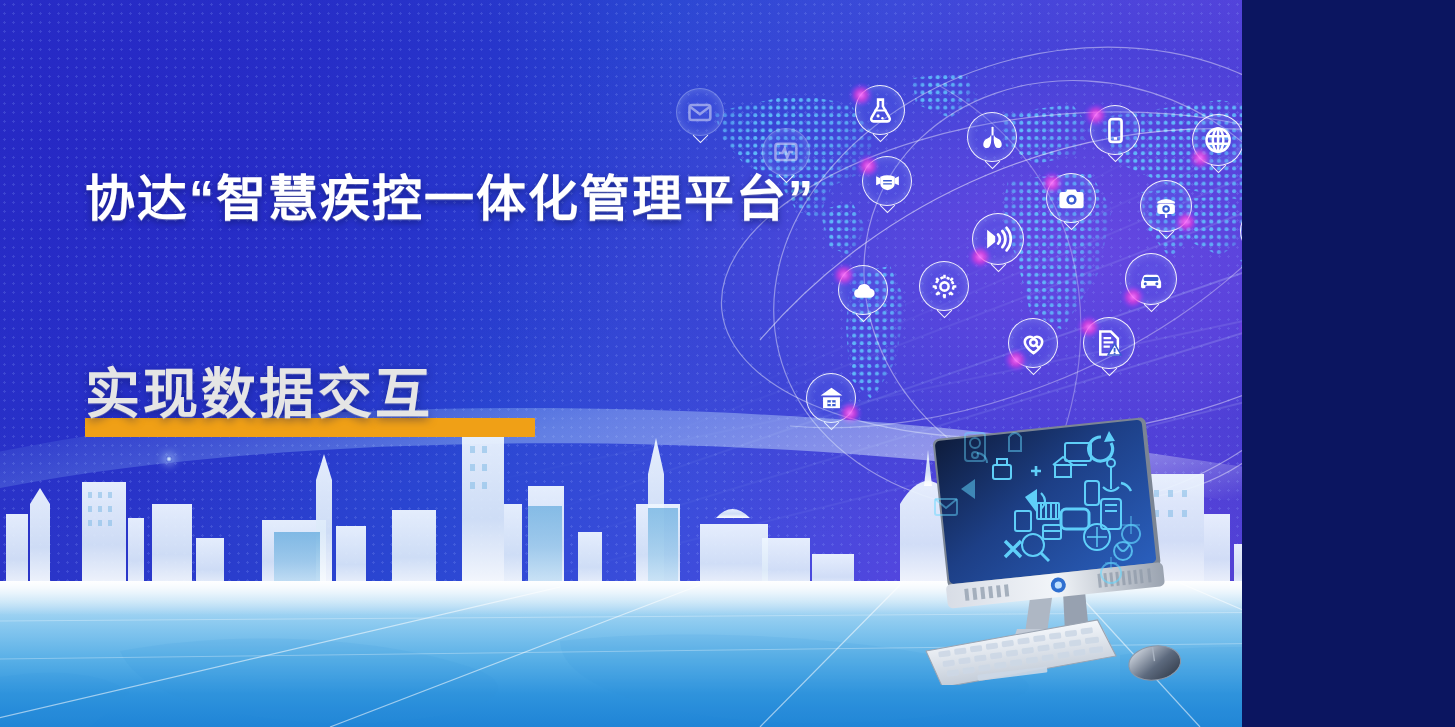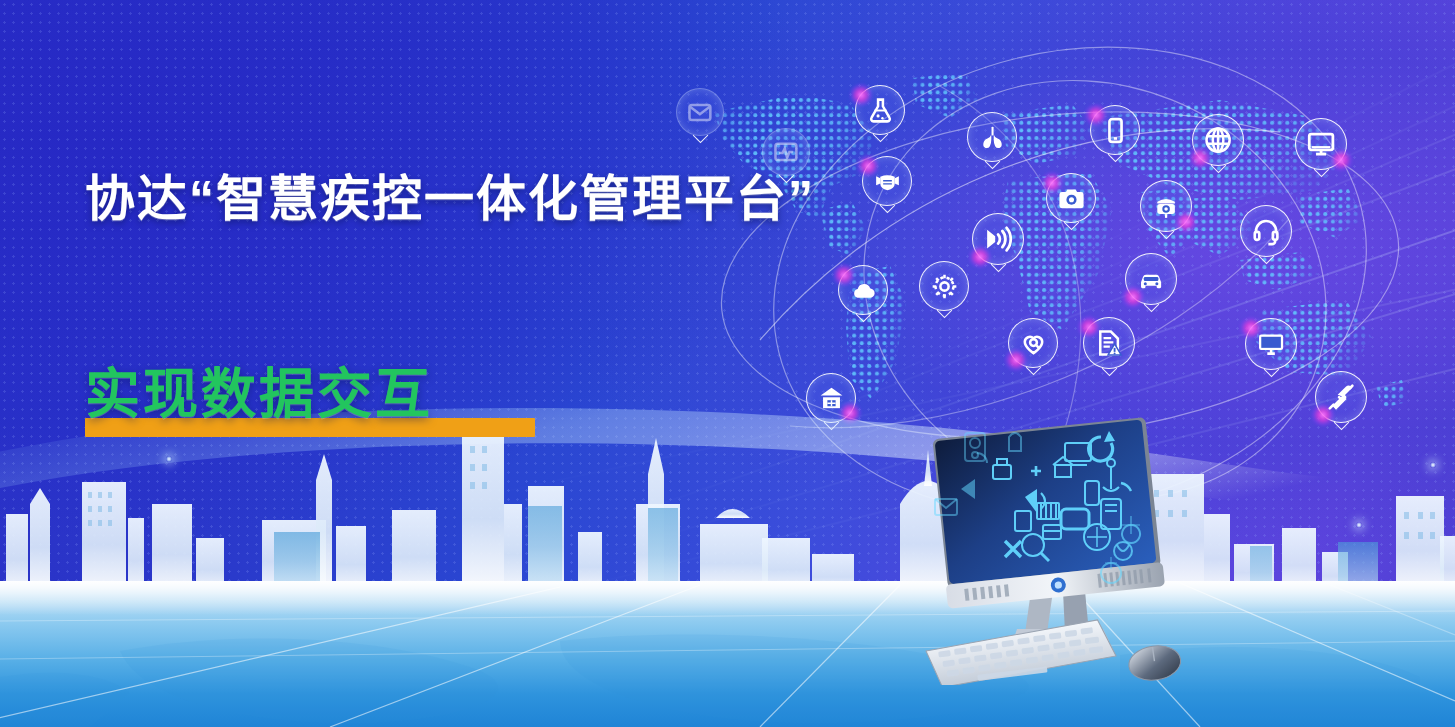--- a/index.html
+++ b/index.html
@@ -1,19 +1,19 @@
 <!DOCTYPE html>
 <html lang="zh-CN"><head>
 <meta charset="utf-8">
 <title>协达智慧疾控一体化管理平台 Banner</title>
 <style>
   html,body{margin:0;padding:0;background:#0b1560;}
   *{box-sizing:border-box;}
   .stage{
-    position:relative;width:1455px;height:727px;overflow:hidden;
+    position:relative;width:1242px;height:727px;overflow:hidden;
     font-family:"Liberation Sans","DejaVu Sans",sans-serif;
     background:#2630c8;
   }
 
   
   .bg-base{
     position:absolute;inset:0;
     background:
       radial-gradient(ellipse 70% 60% at 86% 34%, rgba(104,72,226,.85) 0%, rgba(60,58,205,.35) 45%, rgba(40,45,190,0) 72%),
       radial-gradient(ellipse 60% 70% at 8% 18%, rgba(38,40,196,.95) 0%, rgba(36,44,200,.5) 55%, rgba(36,48,200,0) 80%),
@@ -101,21 +101,21 @@
     color:#ffffff;font-weight:700;font-size:50px;line-height:74px;letter-spacing:2px;
     white-space:nowrap;
     text-shadow:0 3px 7px rgba(10,20,90,.55), 0 1px 0 rgba(255,255,255,.35);
   }
   .subwrap{position:absolute;left:85px;top:352px;}
   .sub-bar{
     position:absolute;left:0;top:66px;width:450px;height:19px;
     background:#f0a016;border-radius:1px;
   }
   .sub-text{
-    position:relative;color:#22c55e;font-weight:700;font-size:55px;line-height:84px;
+    position:relative;color:#e5e5e5;font-weight:700;font-size:55px;line-height:84px;
     letter-spacing:3px;white-space:nowrap;
     text-shadow:0 3px 8px rgba(10,20,90,.5), 0 1px 0 rgba(255,255,255,.3);
   }
 
   .sparkle{
     position:absolute;width:6px;height:6px;border-radius:50%;
     background:radial-gradient(circle,#ffffff 0%,rgba(200,225,255,.7) 40%,rgba(160,200,255,0) 75%);
     box-shadow:0 0 9px 3px rgba(200,225,255,.55);
   }
 </style>

